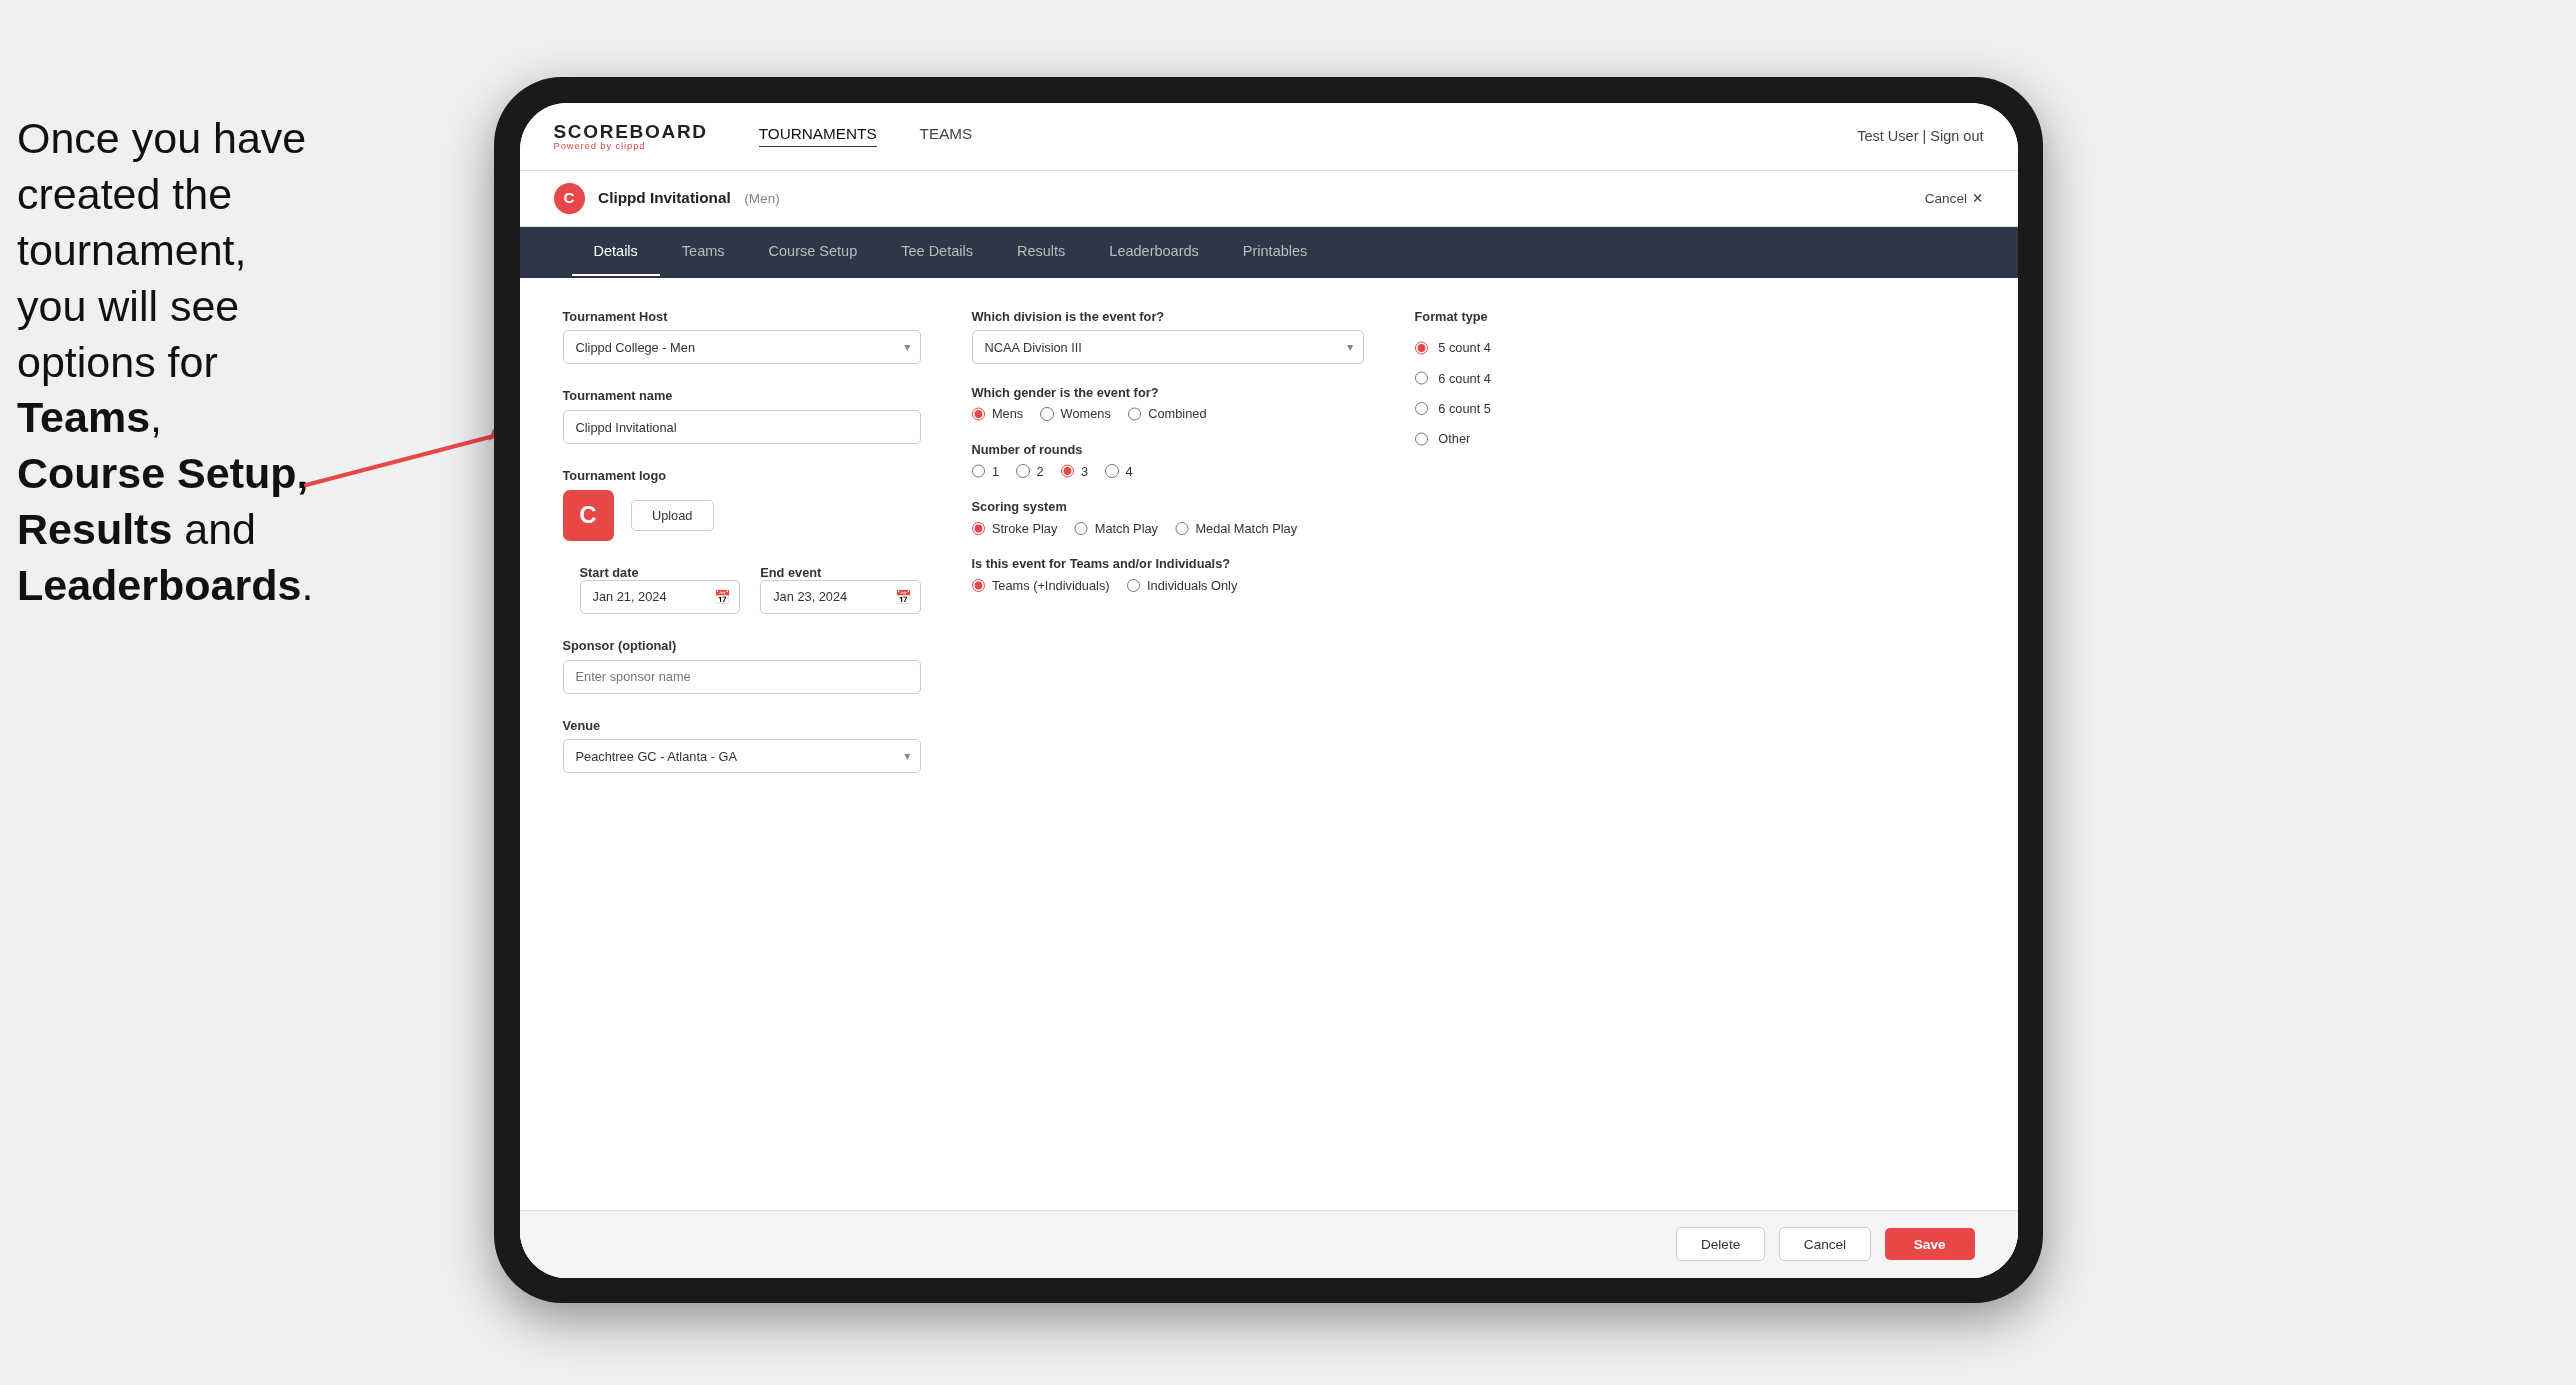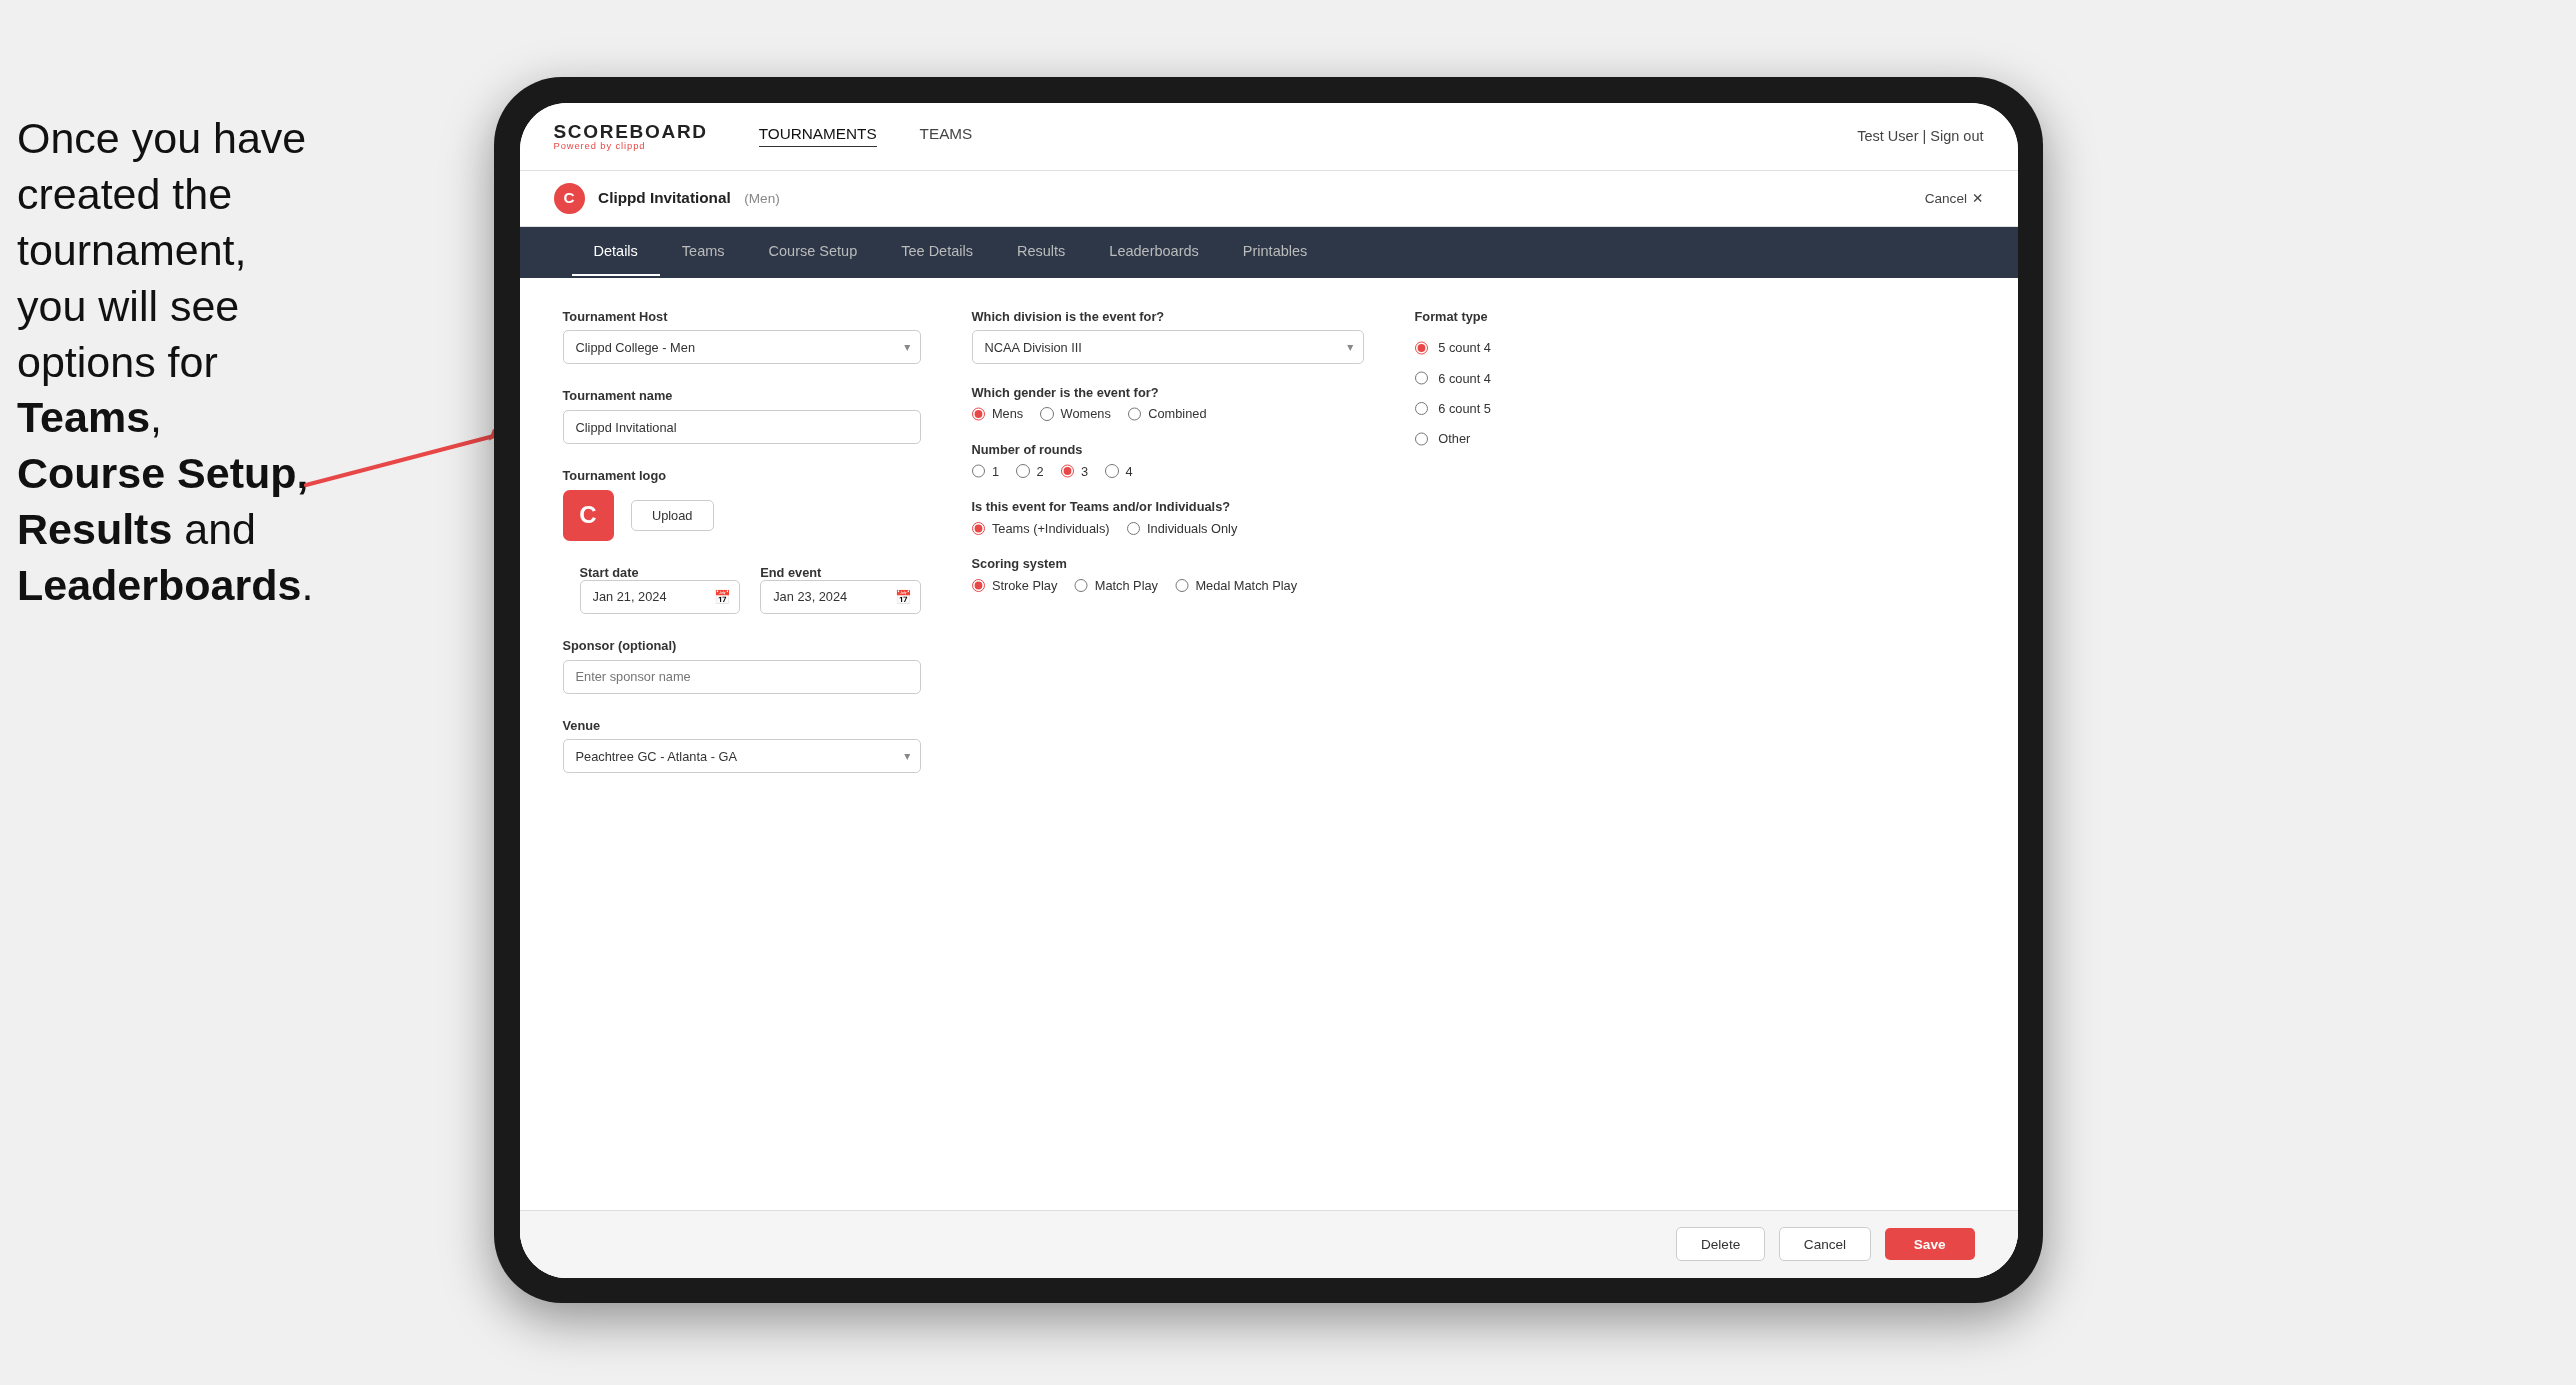--- a/index.html
+++ b/index.html
@@ -574,47 +574,47 @@
                 <span>3</span>
               </label>
               <label class="radio-item">
                 <input type="radio" name="rounds" style="">
                 <span>4</span>
               </label>
             </div>
           </div>
 
           <div class="field-group">
+            <label class="field-label">Scoring system</label>
+            <div class="radio-group">
+              <label class="radio-item">
+                <input type="radio" name="scoring" checked="" style="">
+                <span>Stroke Play</span>
+              </label>
+              <label class="radio-item">
+                <input type="radio" name="scoring" style="">
+                <span>Match Play</span>
+              </label>
+              <label class="radio-item">
+                <input type="radio" name="scoring" style="">
+                <span>Medal Match Play</span>
+              </label>
+            </div>
+          </div>
+
+          <div class="field-group">
             <label class="field-label">Is this event for Teams and/or Individuals?</label>
             <div class="radio-group">
               <label class="radio-item">
                 <input type="radio" name="teams" checked="" style="">
                 <span>Teams (+Individuals)</span>
               </label>
               <label class="radio-item">
                 <input type="radio" name="teams" style="">
                 <span>Individuals Only</span>
-              </label>
-            </div>
-          </div>
-
-          <div class="field-group">
-            <label class="field-label">Scoring system</label>
-            <div class="radio-group">
-              <label class="radio-item">
-                <input type="radio" name="scoring" checked="" style="">
-                <span>Stroke Play</span>
-              </label>
-              <label class="radio-item">
-                <input type="radio" name="scoring" style="">
-                <span>Match Play</span>
-              </label>
-              <label class="radio-item">
-                <input type="radio" name="scoring" style="">
-                <span>Medal Match Play</span>
               </label>
             </div>
           </div>
 
         </div>
 
         <div class="col-right">
           <div class="format-label">Format type</div>
 
           <div class="format-row">

